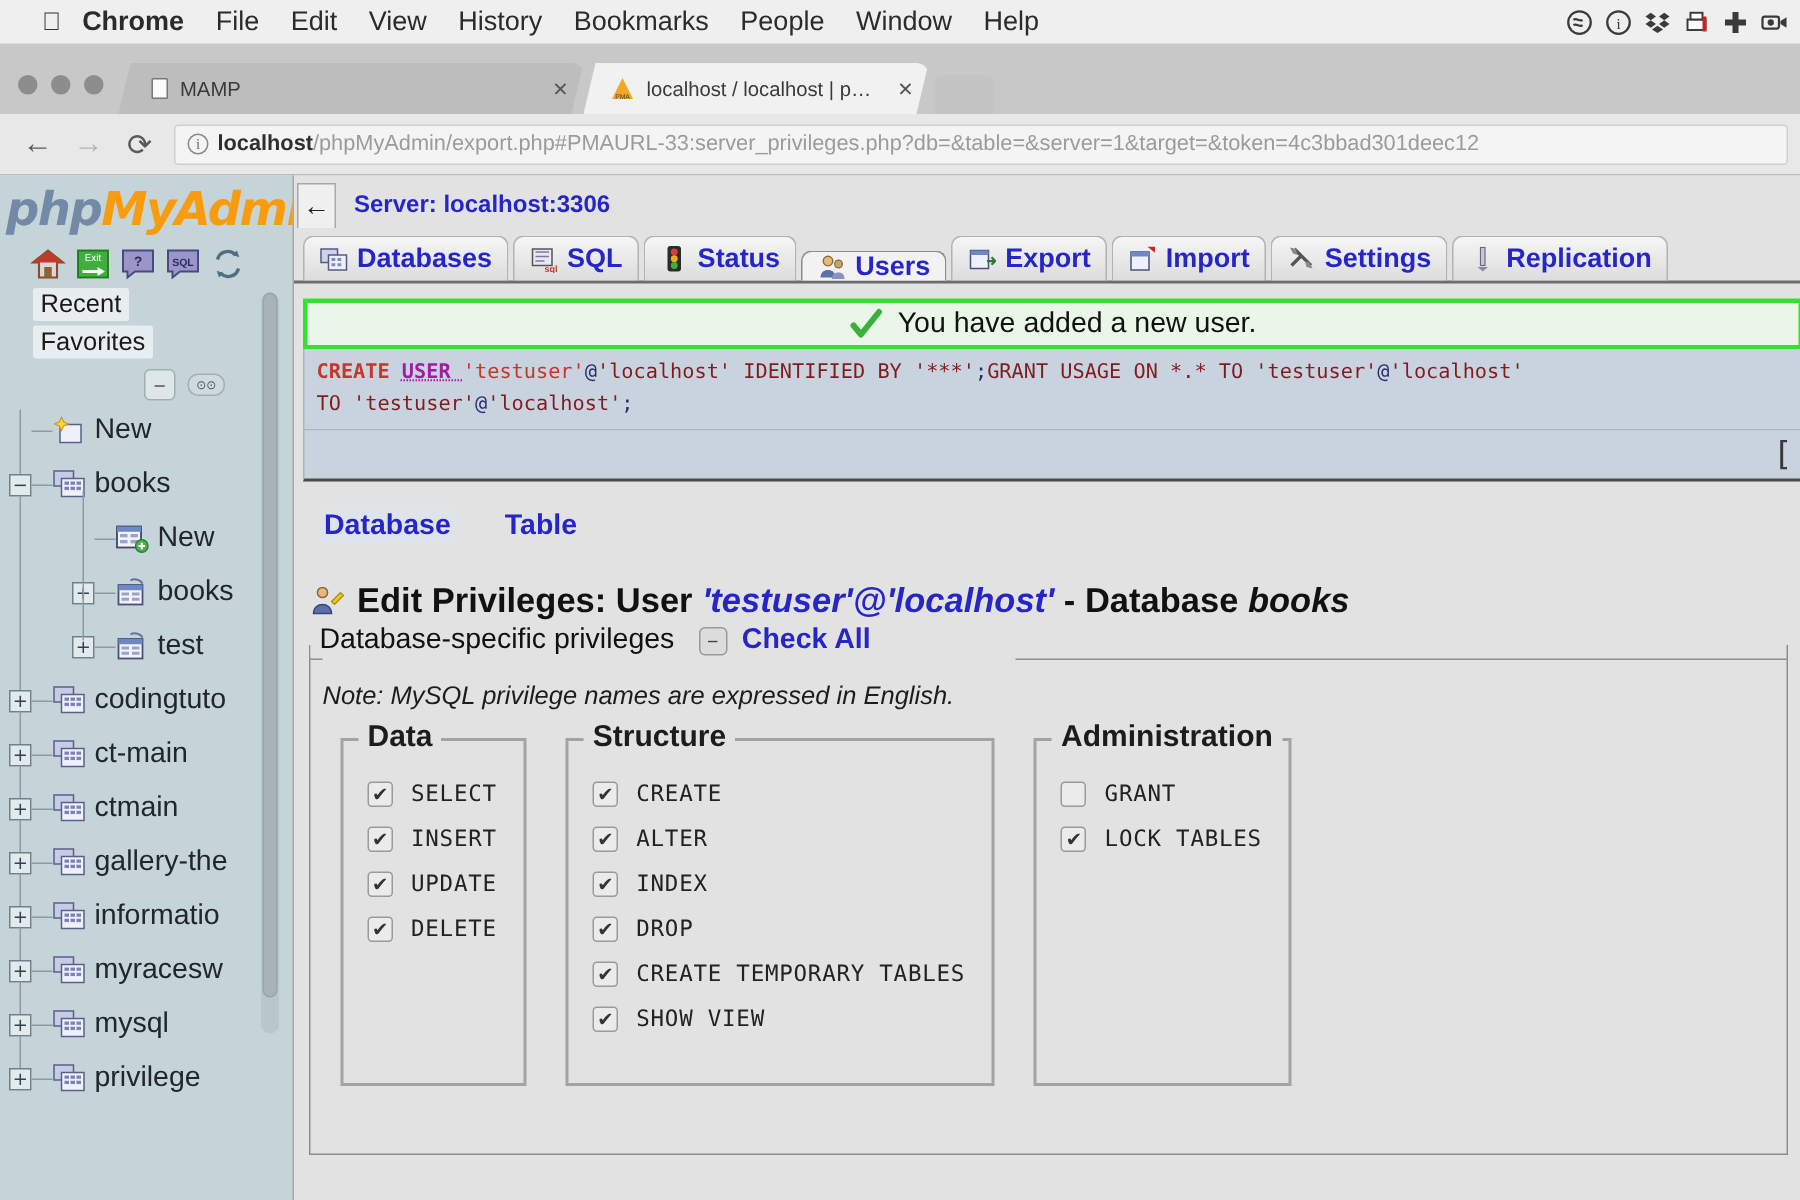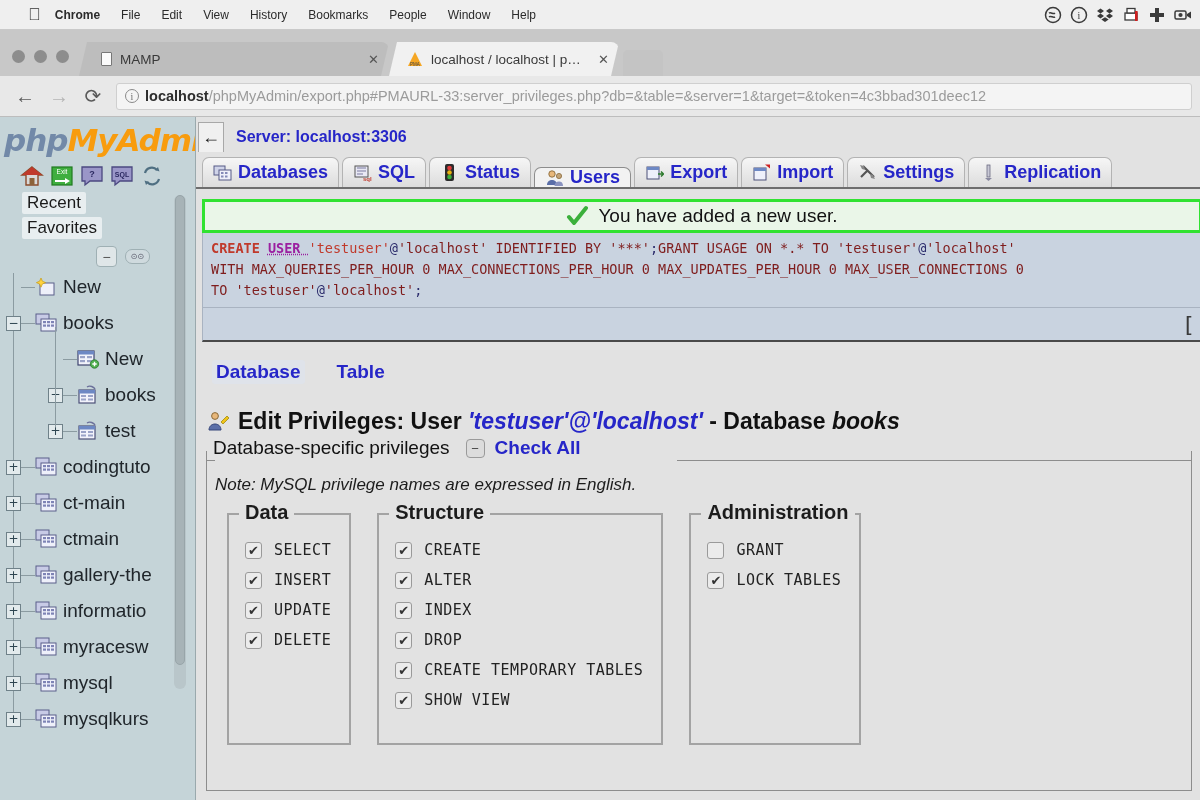--- a/index.html
+++ b/index.html
@@ -12,21 +12,21 @@
   }
 
   
   #menubar{
     height:30px; background:#efefef;
     border-bottom:1px solid #c9c9c9;
     display:flex; align-items:center; padding:0 10px;
     position:relative;
   }
   .apple-logo{ font-size:17px; color:#333; margin:0 14px 0 18px; line-height:1; }
-  .mi{ font-size:12px; color:#2b2b2b; margin-right:21px; white-space:nowrap; }
+  .mi{ font-size:18px; color:#2b2b2b; margin-right:21px; white-space:nowrap; }
   .mi.bold{ font-weight:bold; }
   #menubar-right{ position:absolute; right:4px; top:0; height:30px; display:flex; align-items:center; }
   .tray-icon{ width:26px; height:26px; display:flex; align-items:center; justify-content:center; color:#3a3a3a; }
 
   
   #chrome-window{ background:#d3d3d3; }
   #tabstrip{ height:46px; background:#c8c8c8; display:flex; align-items:flex-end; padding-left:12px; position:relative; }
   .traffic{ display:flex; align-items:center; gap:9px; padding-bottom:13px; margin-right:10px; }
   .dot{ width:13px; height:13px; border-radius:50%; background:#8d8d8d; }
   .tab{
@@ -527,21 +527,21 @@
                 <rect x="6" y="6" width="15" height="12" fill="#eef0fa" stroke="#5b5f8a" stroke-width="1"></rect>
                 <g fill="#7e83b5">
                   <rect x="8" y="8" width="3" height="2.2"></rect>
                   <rect x="12" y="8" width="3" height="2.2"></rect>
                   <rect x="16" y="8" width="3" height="2.2"></rect>
                   <rect x="8" y="11.5" width="3" height="2.2"></rect>
                   <rect x="12" y="11.5" width="3" height="2.2"></rect>
                   <rect x="16" y="11.5" width="3" height="2.2"></rect>
                 </g>
               </svg></span>
-            <span class="tlabel">mysqlkurs</span>
+            <span class="tlabel">privilege</span>
           </div>
           <div style="position: absolute; left: 55px; top: 58px; width: 1px; height: 100px; background: rgb(139, 155, 161);"></div>
         </div>
 
       <div id="sb-scrollbar">
         <div id="sb-thumb"></div>
       </div>
     </div>
 
     <div id="main">
@@ -630,21 +630,20 @@
           <span class="ok-check">
             <svg width="22" height="22" viewBox="0 0 22 22">
                 <path d="M3 12 L8 18 L20 3" fill="none" stroke="#3bb03b" stroke-width="4" stroke-linecap="round" stroke-linejoin="round"></path>
               </svg>
           </span>
           <span class="msg">You have added a new user.</span>
         </div>
 
         <div id="sqlbox">
           <div id="sql-l1"><span class="kw">CREATE </span><span class="kw2">USER </span><span class="lit">'testuser'</span><span class="pl">@</span><span class="blue">'localhost' </span><span class="blue">IDENTIFIED BY </span><span class="blue">'***'</span><span class="pl">;</span><span class="blue">GRANT USAGE ON *.* TO </span><span class="blue">'testuser'</span><span class="pl">@</span><span class="blue">'localhost'</span></div>
-          <div id="sql-l2"><span class="blue">WITH MAX_QUERIES_PER_HOUR 0 MAX_CONNECTIONS_PER_HOUR 0 MAX_UPDATES_PER_HOUR 0 MAX_USER_CONNECTIONS 0</span></div>
           <div id="sql-l3"><span class="blue">TO </span><span class="blue">'testuser'</span><span class="pl">@</span><span class="blue">'localhost'</span><span class="pl">;</span></div>
         </div>
         <div id="sqlbox-foot">
           <span class="edit-bracket">[</span>
         </div>
 
         <div id="subnav">
             <span class="subnav-link sel">Database</span>
             <span class="subnav-link">Table</span>
           </div>

